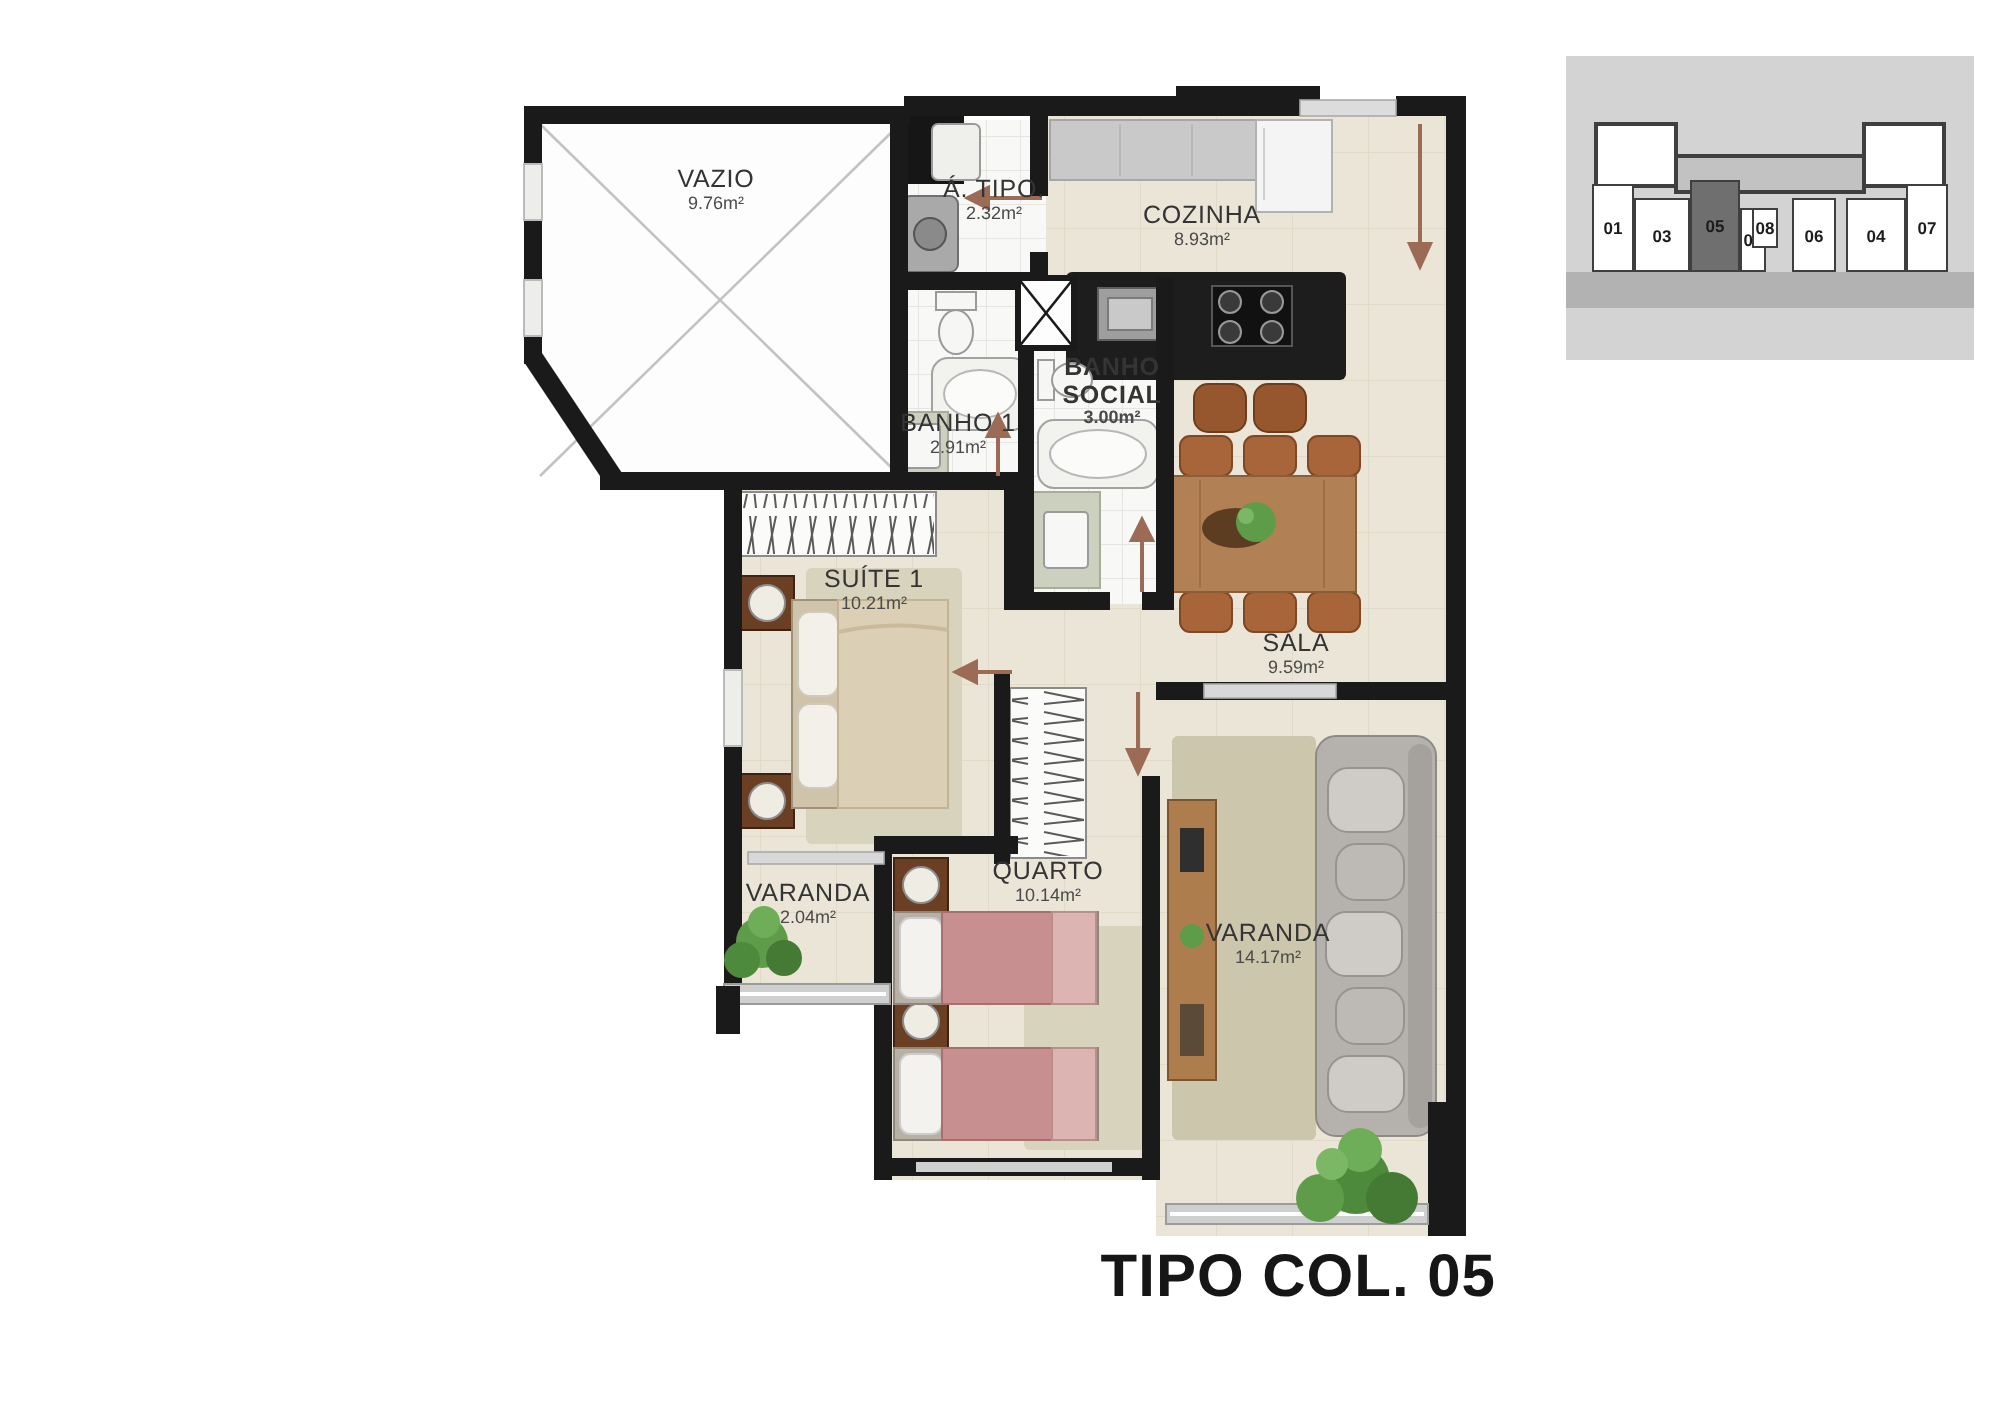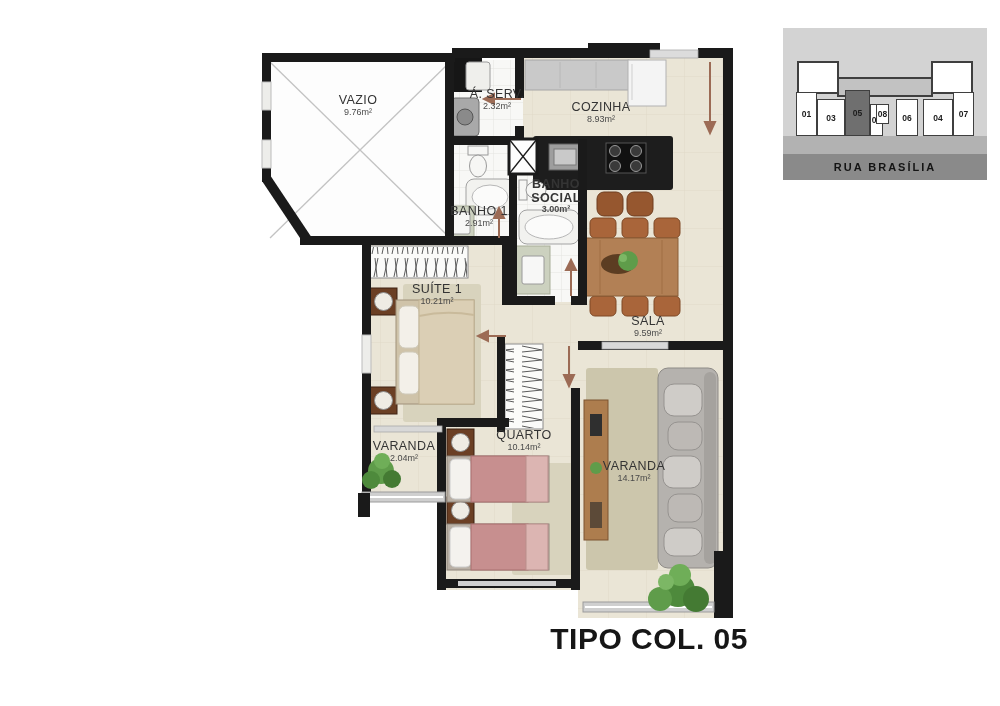--- a/index.html
+++ b/index.html
@@ -256,26 +256,26 @@
         <polygon points="494,218 504,218 499,208"></polygon>
     <line x1="571" y1="296" x2="571" y2="268"></line>
         <polygon points="566,270 576,270 571,260"></polygon>
     <line x1="506" y1="336" x2="486" y2="336"></line>
         <polygon points="488,331 488,341 478,336"></polygon>
     <line x1="569" y1="346" x2="569" y2="377"></line>
         <polygon points="564,375 574,375 569,386"></polygon>
   </g>
 </svg>
 
-<div class="room-label" style="left:358px;top:106px">
+<div class="room-label" style="left:358px;top:95px">
   <div class="room-name">VAZIO</div>
   <div class="room-area">9.76m²</div>
 </div>
 <div class="room-label" style="left:497px;top:100px">
-  <div class="room-name">Á. SERV.</div>
+  <div class="room-name">Á. TIPO.</div>
   <div class="room-area">2.32m²</div>
 </div>
 <div class="room-label" style="left:601px;top:113px">
   <div class="room-name">COZINHA</div>
   <div class="room-area">8.93m²</div>
 </div>
 <div class="room-label" style="left:479px;top:217px">
   <div class="room-name">BANHO 1</div>
   <div class="room-area">2.91m²</div>
 </div>
@@ -326,20 +326,17 @@
   <div class="unit" style="left:113px;top:71px;width:22px;height:37px">
         <span>06</span>
       </div>
   <div class="unit" style="left:140px;top:71px;width:30px;height:37px">
         <span>04</span>
       </div>
   <div class="unit" style="left:170px;top:64px;width:21px;height:44px">
         <span>07</span>
       </div>
   <div id="sidewalk"></div>
-  <div id="street">
-    <span>RUA BRASÍLIA</span>
-  </div>
 </div>
 
 <div id="plan-title">TIPO COL. 05</div>
 
 </div>
 
 </body></html>

